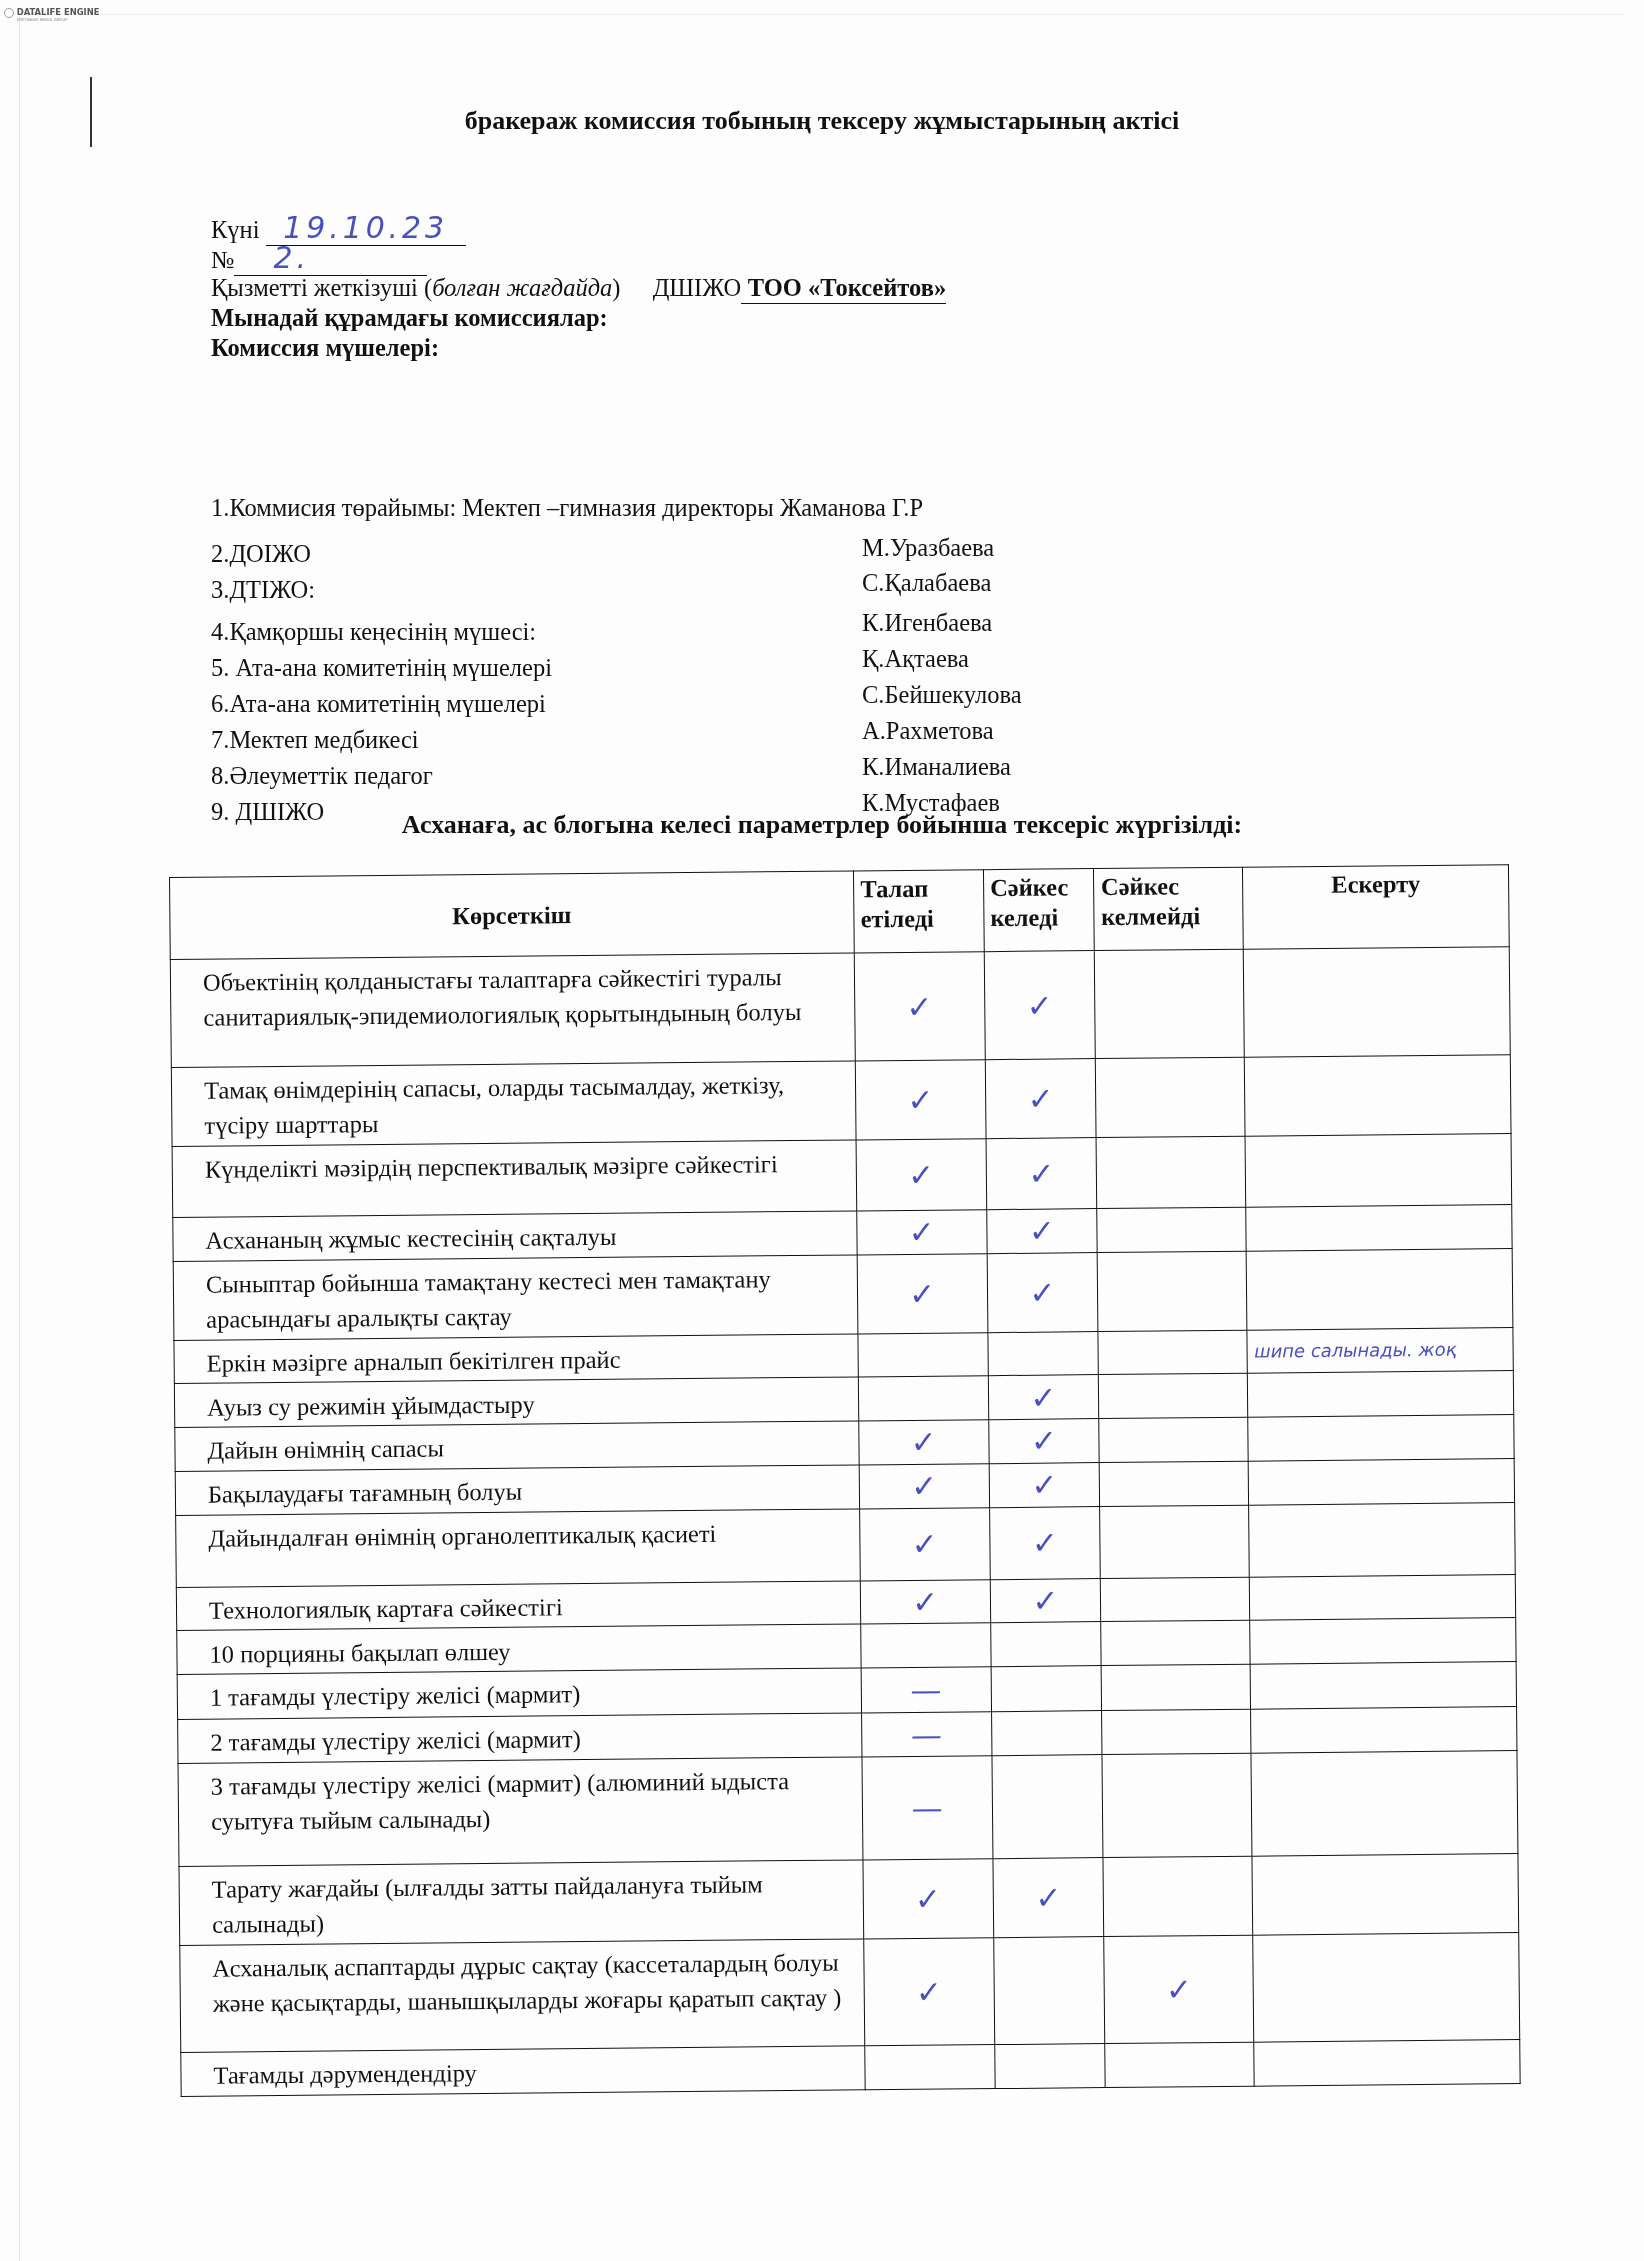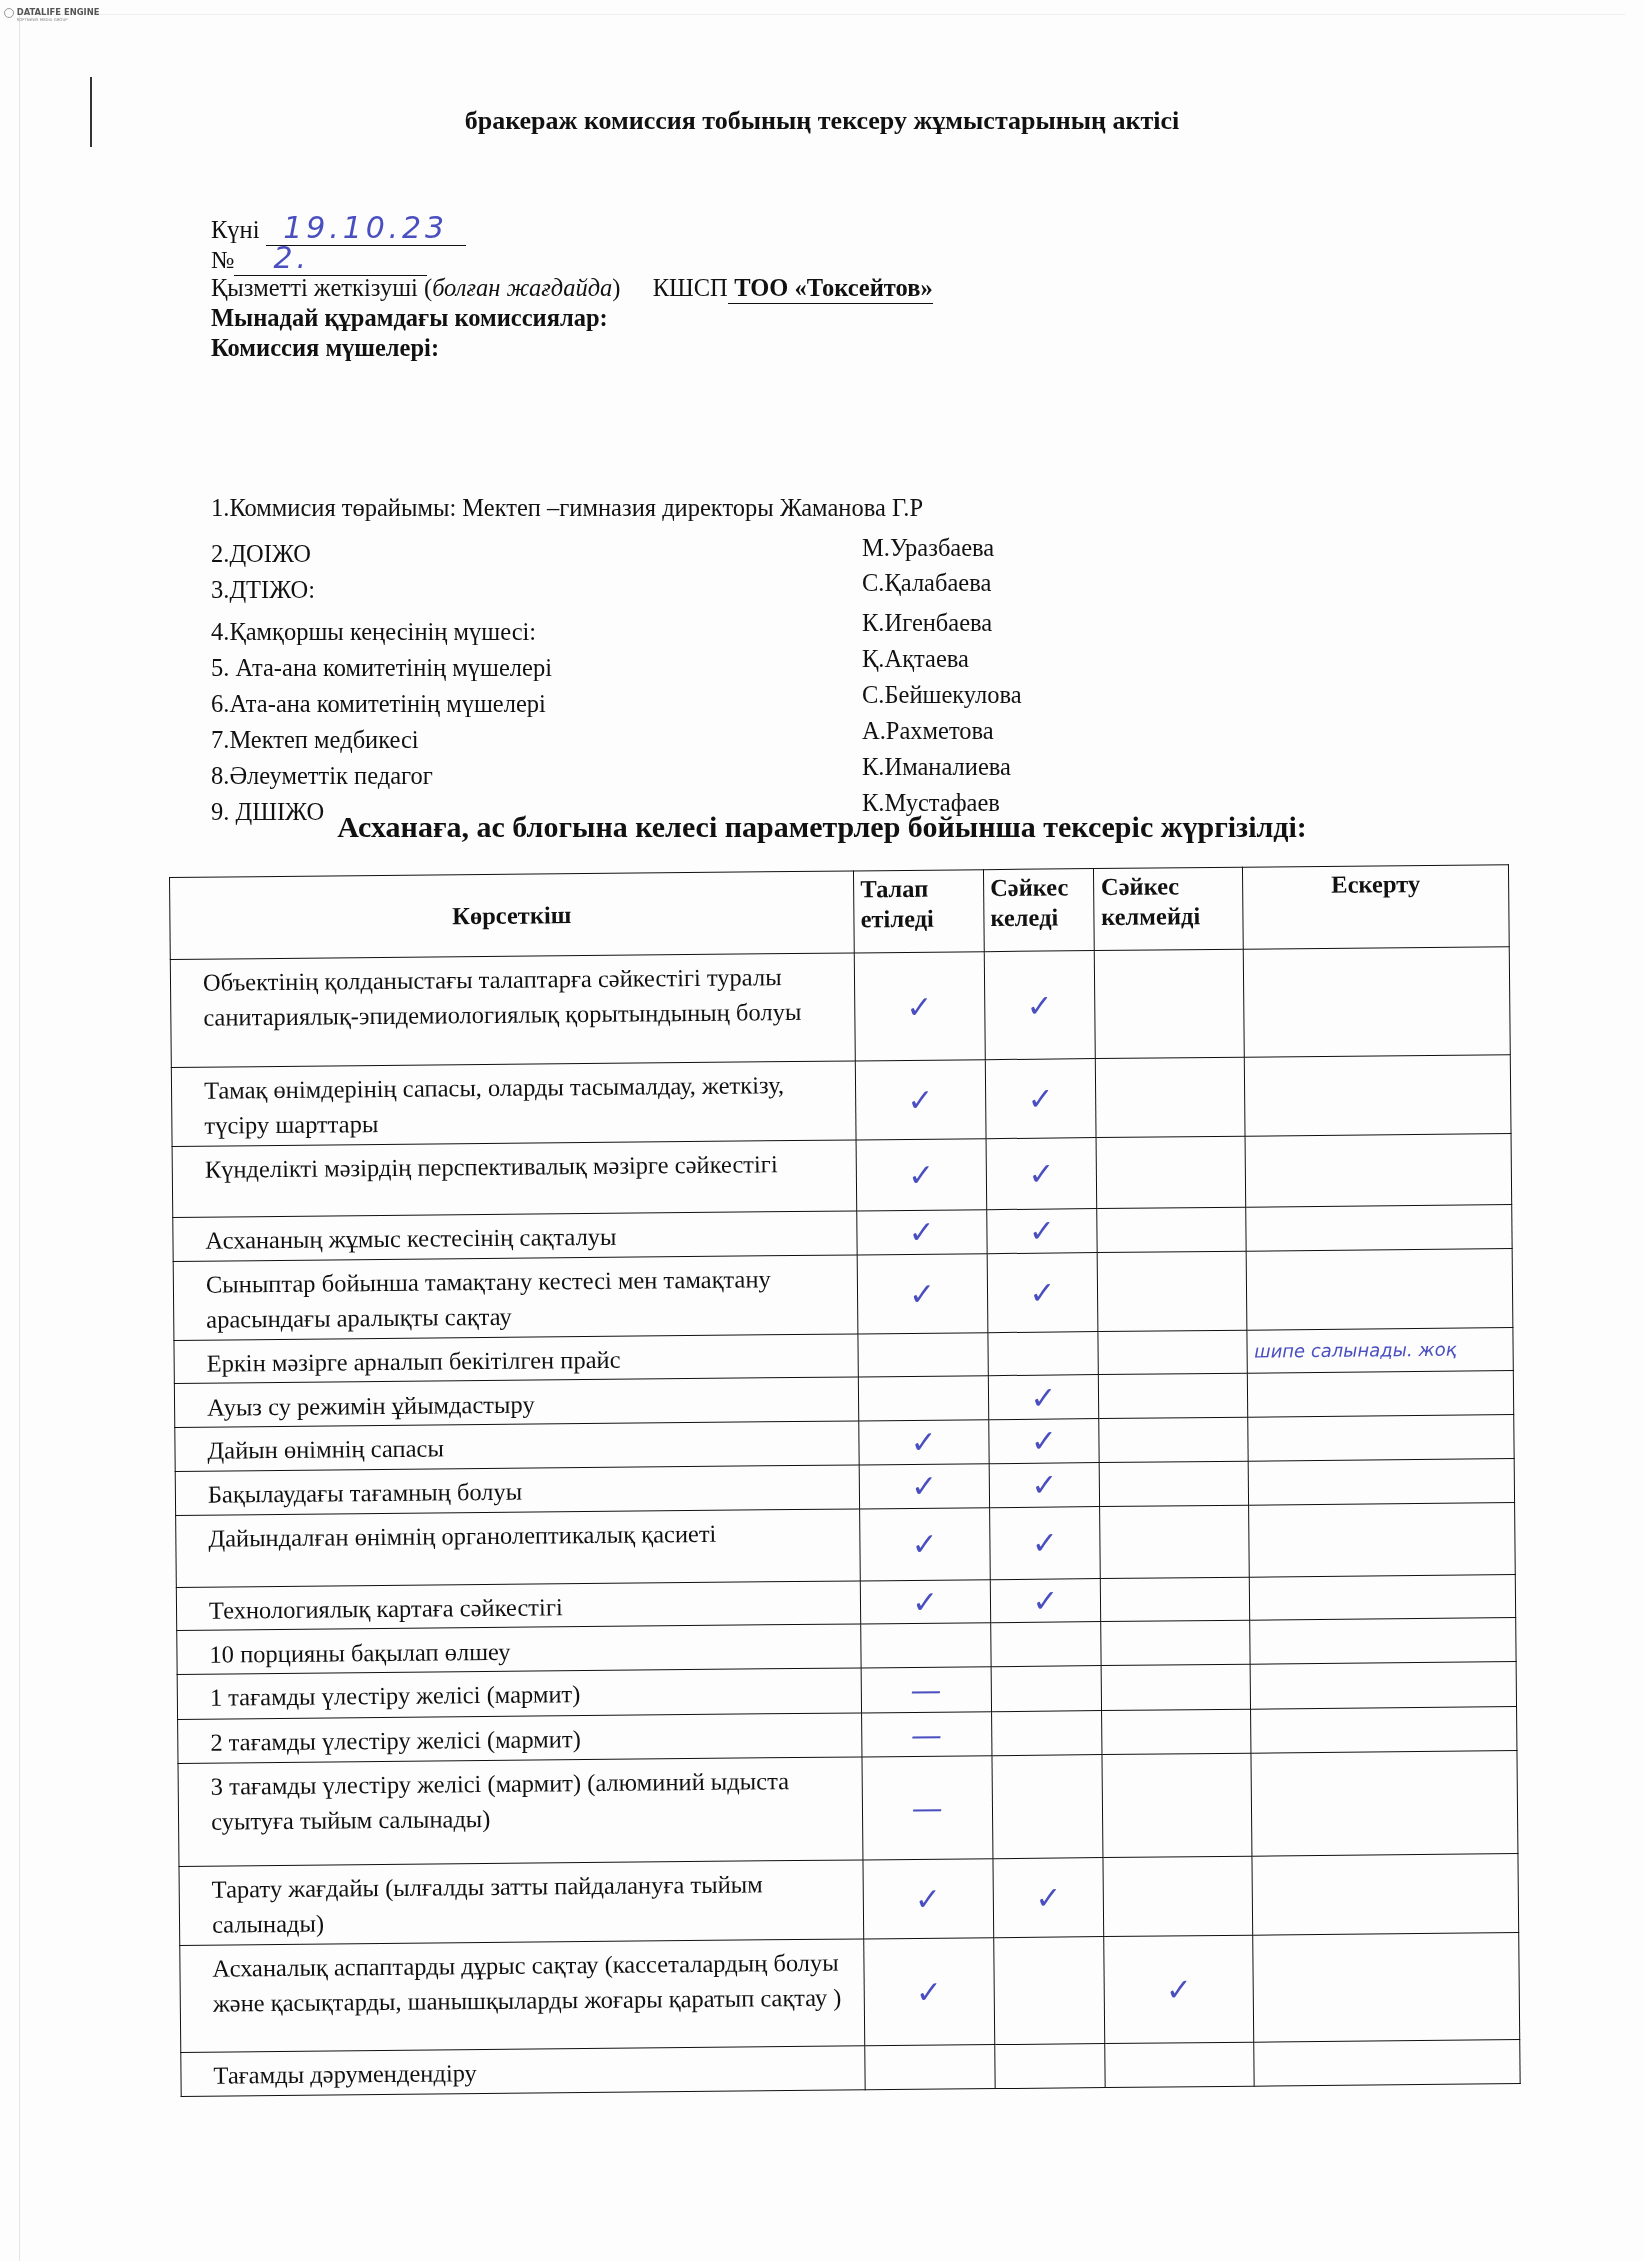--- a/index.html
+++ b/index.html
@@ -16,21 +16,21 @@
 
   .title { position:absolute; left:0; right:0; top:103px; text-align:center; font-weight:bold; font-size:26px; line-height:36px; }
   .info { position:absolute; left:211px; top:213px; font-size:24.5px; line-height:30px; }
   .info .row { white-space:nowrap; height:30px; }
   .hw { font-family:"DejaVu Sans",sans-serif; font-style:italic; color:#4a4fc0; font-size:30px; letter-spacing:3.9px; }
   .uline { display:inline-block; border-bottom:1.9px solid #111; vertical-align:baseline; }
   .bold { font-weight:bold; }
   .members { position:absolute; left:211px; top:490px; font-size:24.5px; line-height:36px; }
   .members .m-left { position:absolute; left:0; white-space:nowrap; }
   .members .m-right { position:absolute; left:651px; white-space:nowrap; }
-  .section-title { position:absolute; left:0; right:0; top:810px; text-align:center; font-weight:bold; font-size:30px; }
+  .section-title { position:absolute; left:0; right:0; top:810px; text-align:center; font-weight:bold; font-size:26px; }
 
   table.checks { position:absolute; left:169px; top:877px; width:1340px; border-collapse:collapse; font-size:24.5px; transform:rotate(-0.55deg); transform-origin:left top; }
   table.checks th, table.checks td { border:1.3px solid #111; vertical-align:top; padding:2.6px 6.4px; }
   table.checks th { font-weight:bold; text-align:left; height:76px; font-size:24.5px; line-height:30px; }
   table.checks th.col-indicator { text-align:center; width:670px; vertical-align:middle; }
   table.checks td.indicator { padding:5.2px 13px 2.6px 32px; line-height:35px; }
   table.checks td.mark { text-align:center; vertical-align:middle; color:#4a4fc0; font-family:"DejaVu Sans",sans-serif; font-size:31px; font-style:italic; }
   .note { font-family:"DejaVu Sans",sans-serif; font-style:italic; color:#4a4fc0; font-size:18px; line-height:19.3px; white-space:nowrap; }
 </style>
 </head>
@@ -54,21 +54,21 @@
 <div class="info">
   <div class="row">
     <span>Күні</span>
     <span class="uline" style="width:200px;text-align:center;"><span class="hw">19.10.23</span></span>
   </div>
   <div class="row">
     <span>№</span><span class="uline" style="width:193px;"><span class="hw" style="margin-left:39px;">2.</span></span>
   </div>
   <div class="row">
     <span>Қызметті жеткізуші (</span><i>болған жағдайда</i><span>)</span>
-    <span style="margin-left:26px;">КШСП</span><span class="uline bold" style="padding-left:6.4px;">ТОО «Токсейтов»</span>
+    <span style="margin-left:26px;">ДШІЖО</span><span class="uline bold" style="padding-left:6.4px;">ТОО «Токсейтов»</span>
   </div>
   <div class="row bold">Мынадай құрамдағы комиссиялар:</div>
   <div class="row bold">Комиссия мүшелері:</div>
 </div>
 
 <div class="members">
   <div class="m-left" style="top:0;">1.Коммисия төрайымы: Мектеп –гимназия директоры Жаманова Г.Р</div>
   <div class="m-left" style="top:46px;">2.ДОІЖО</div>
   <div class="m-right" style="top:40px;">М.Уразбаева</div>
   <div class="m-left" style="top:82px;">3.ДТІЖО:</div>

